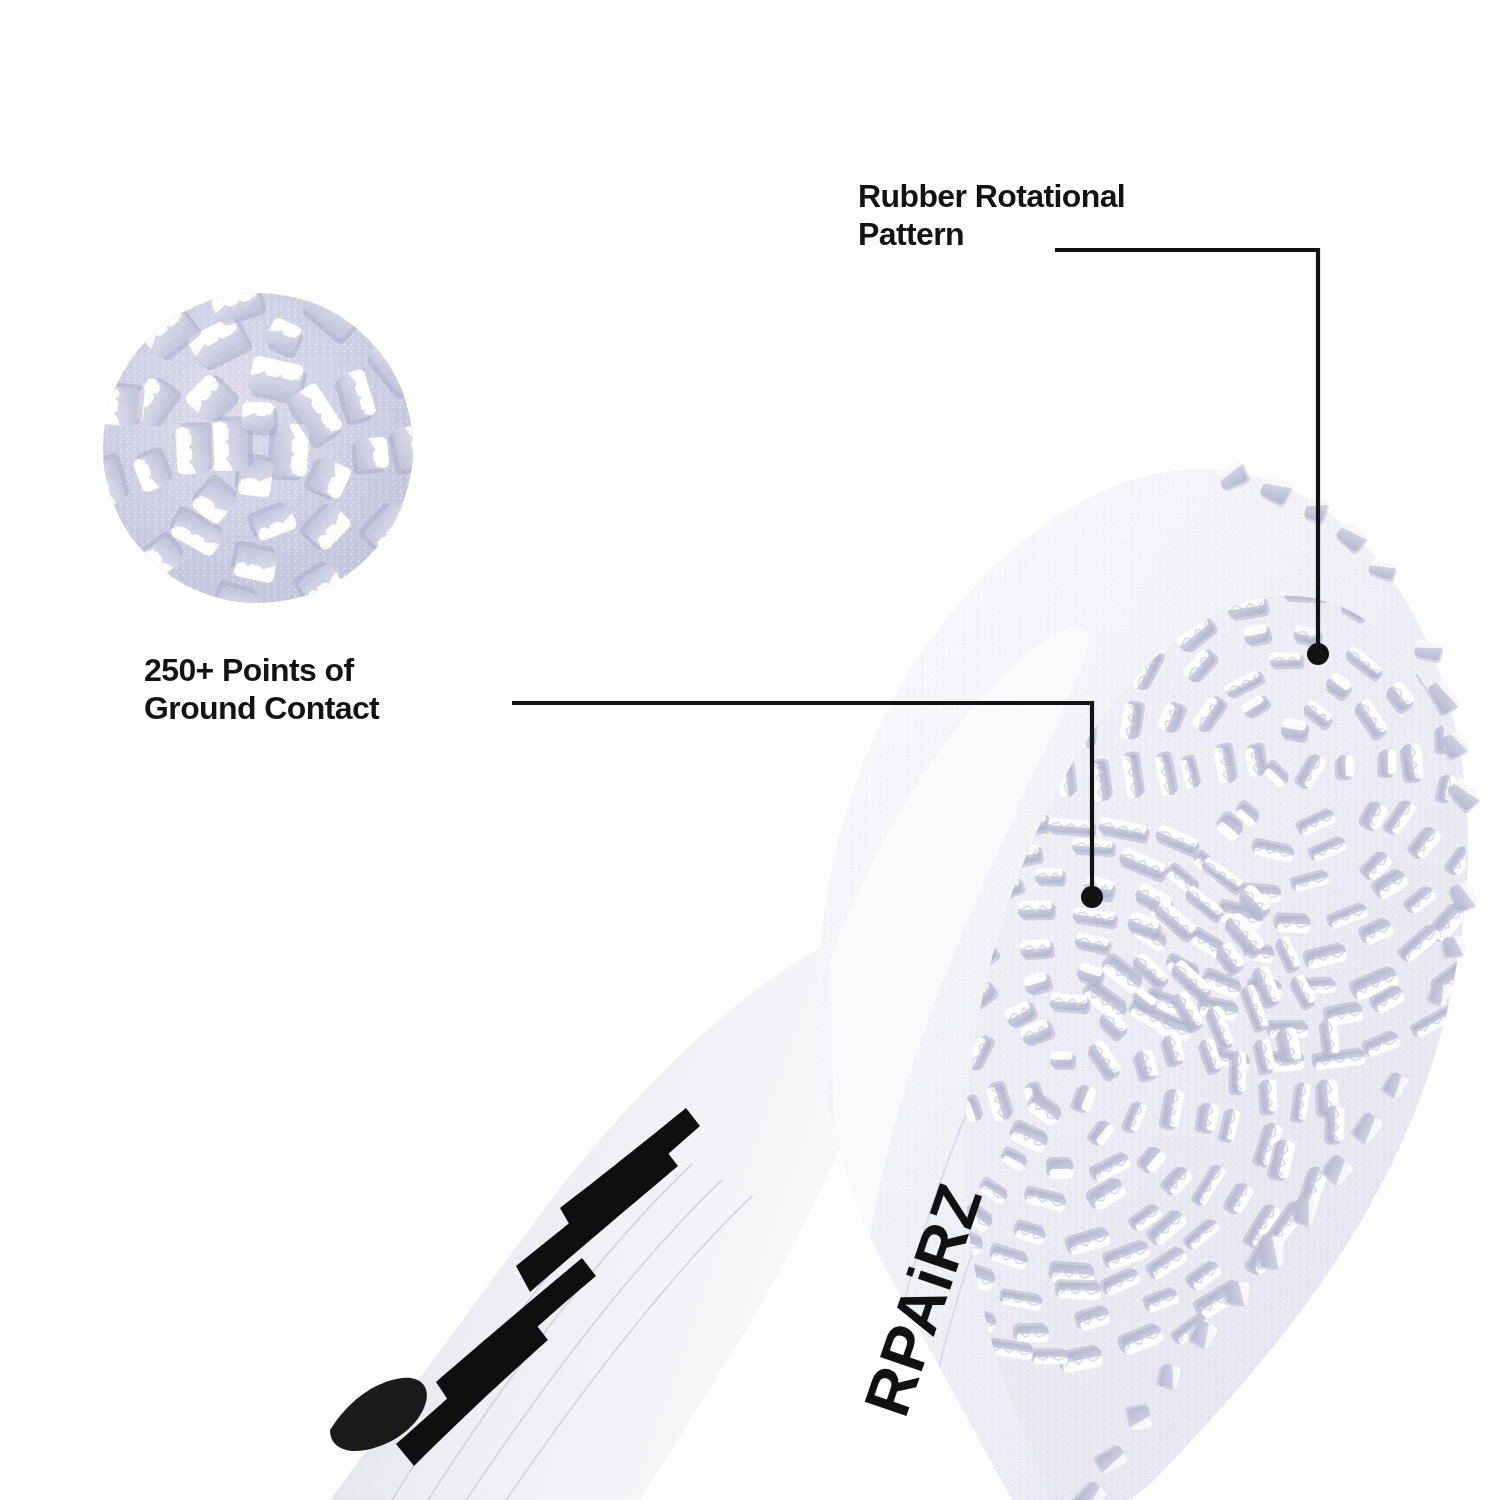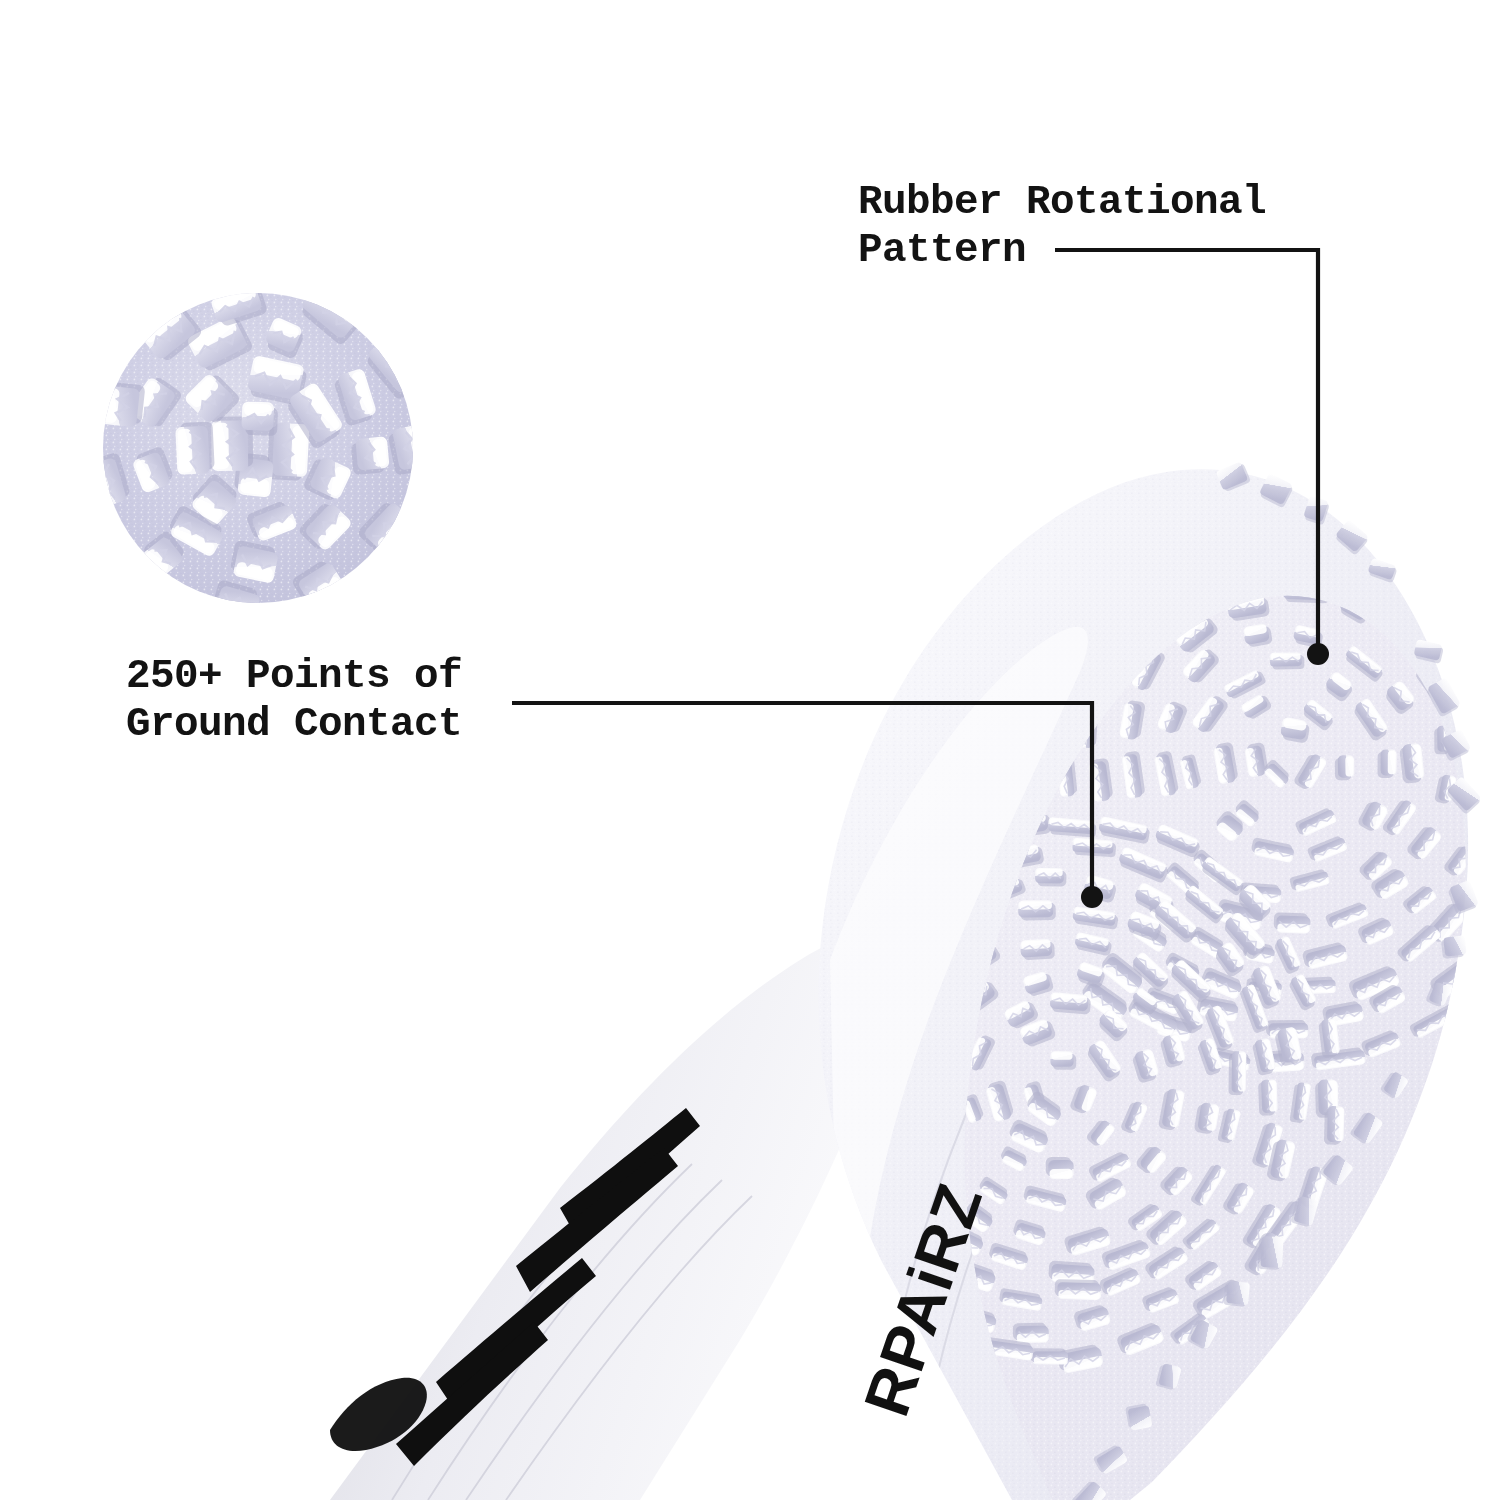--- a/index.html
+++ b/index.html
@@ -8,28 +8,28 @@
     background:#ffffff;
     font-family:"Liberation Sans", sans-serif;
     overflow:hidden;
     position:relative;
   }
   #stage{position:absolute;inset:0;width:1500px;height:1500px;}
   .callout-text{
     position:absolute;
     color:#131313;
     font-weight:bold;
-    font-size:41px;
+    font-size:32px;
     line-height:1.18;
     letter-spacing:-0.6px;
     white-space:pre-line;
-    font-family:Liberation Mono, monospace;
+    font-family:Liberation Sans, sans-serif;
   }
   #label-rubber{left:858px;top:178px;}
-  #label-points{left:126px;top:652px;}
+  #label-points{left:144px;top:652px;}
   svg.layer{position:absolute;left:0;top:0;width:1500px;height:1500px;}
   .lead{fill:none;stroke:#131313;stroke-width:4.2;stroke-linecap:butt;stroke-linejoin:miter;}
   .lead-dot{fill:#131313;}
 </style>
 </head>
 <body>
 
 <div id="stage">
 
   <svg class="layer" viewBox="0 0 1500 1500">

